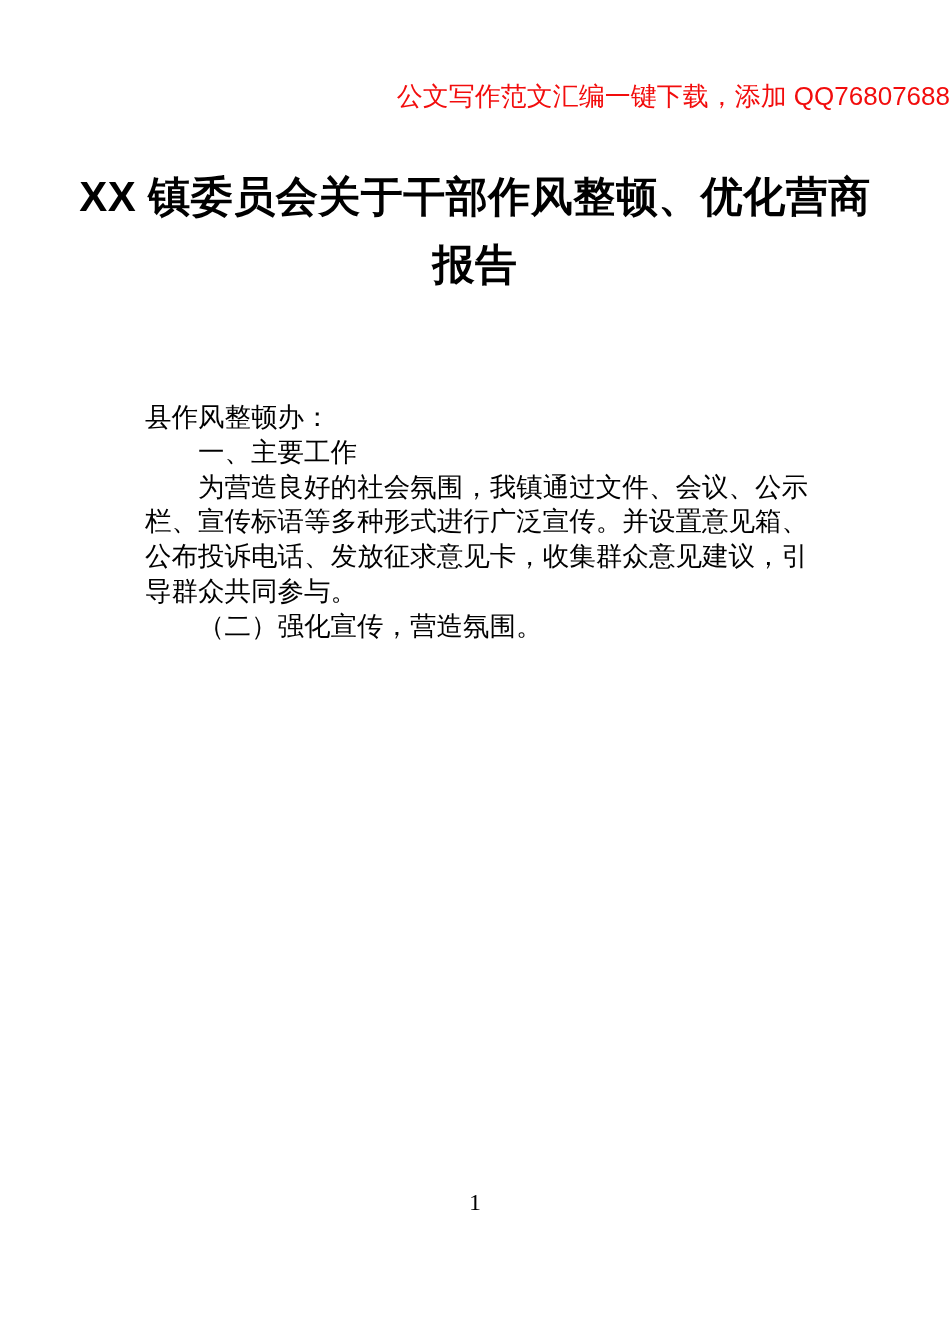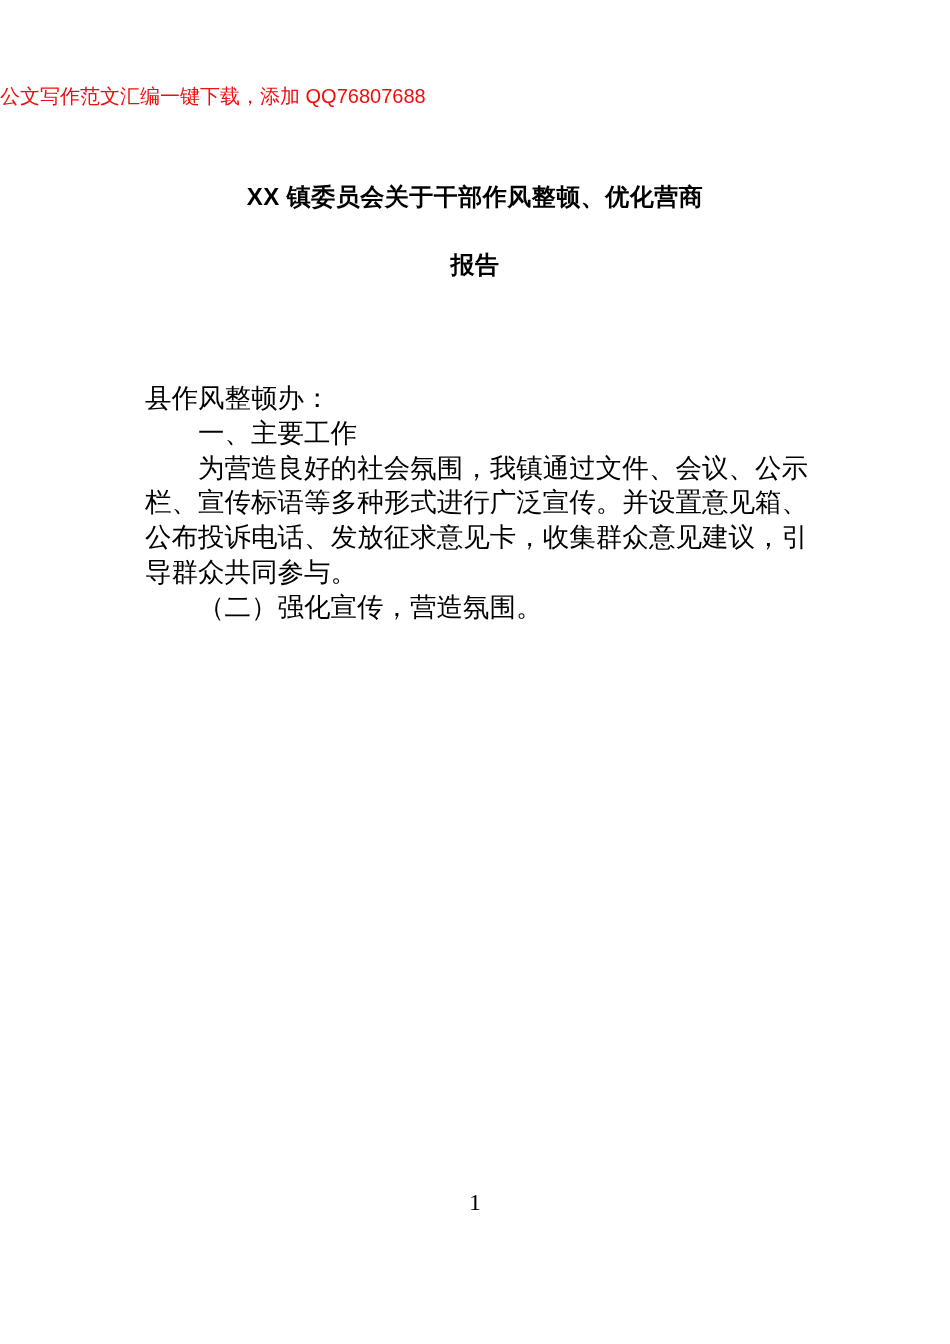--- a/index.html
+++ b/index.html
@@ -12,40 +12,40 @@
     background: #ffffff;
     color: #000000;
     font-family: "Liberation Sans", sans-serif;
     overflow: hidden;
   }
   .notice {
     position: absolute;
     top: 84px;
     left: 0;
     width: 100%;
-    text-align: left;
-    font-size: 20px;
+    text-align: right;
+    font-size: 26px;
     line-height: 24px;
     font-weight: 400;
   }
   .doc-title {
     position: absolute;
     top: 163px;
     left: 0;
     width: 100%;
     text-align: center;
-    font-size: 24px;
+    font-size: 42px;
     line-height: 68px;
     font-weight: 700;
     letter-spacing: 0.5px;
   }
   .title-line { display: block; }
   .doc-body {
     position: absolute;
-    top: 381px;
+    top: 400px;
     left: 145px;
     width: 663px;
     font-size: 26.5px;
     line-height: 34.8px;
     text-align: justify;
     text-justify: inter-character;
     word-break: break-all;
   }
   .doc-body p { margin: 0; text-indent: 2em; }
   .doc-body p.no-indent { text-indent: 0; }

